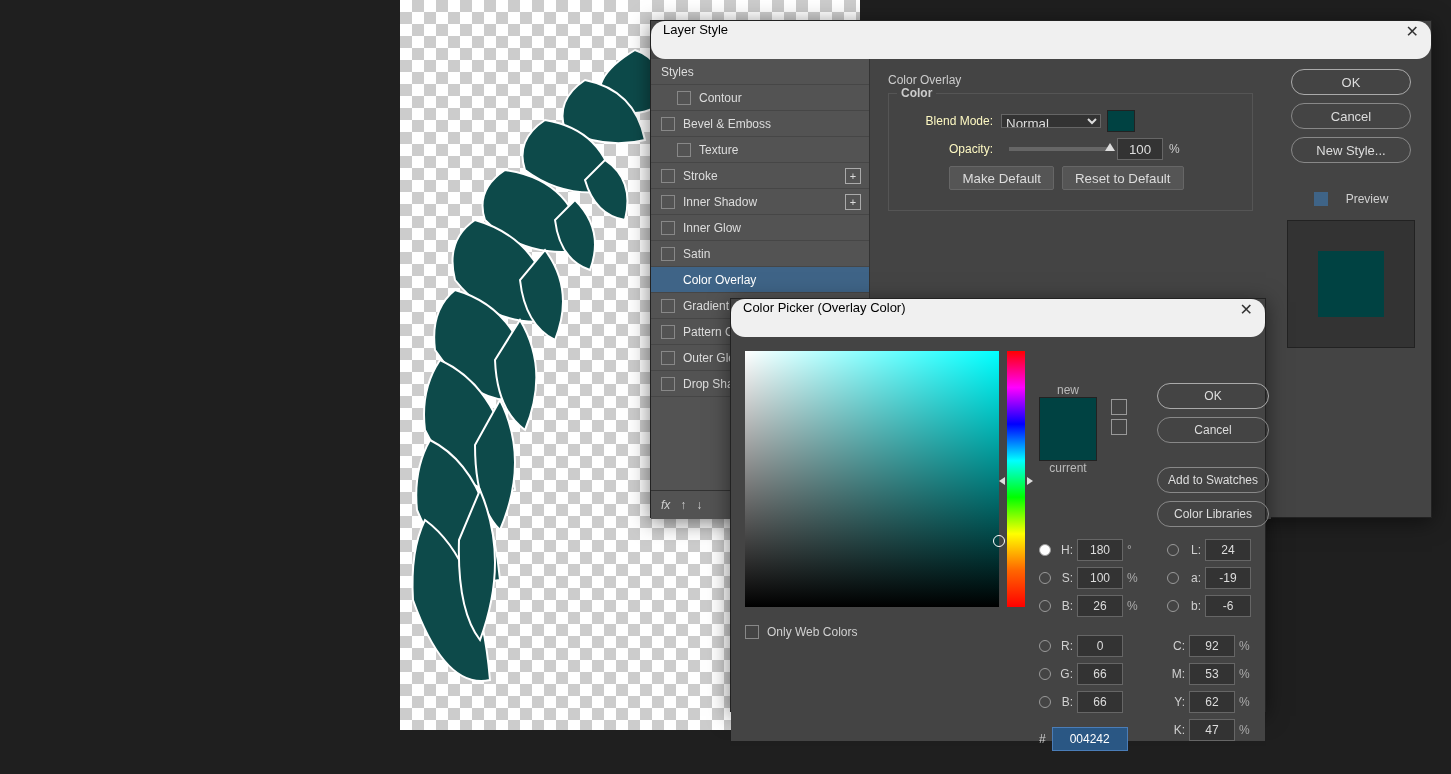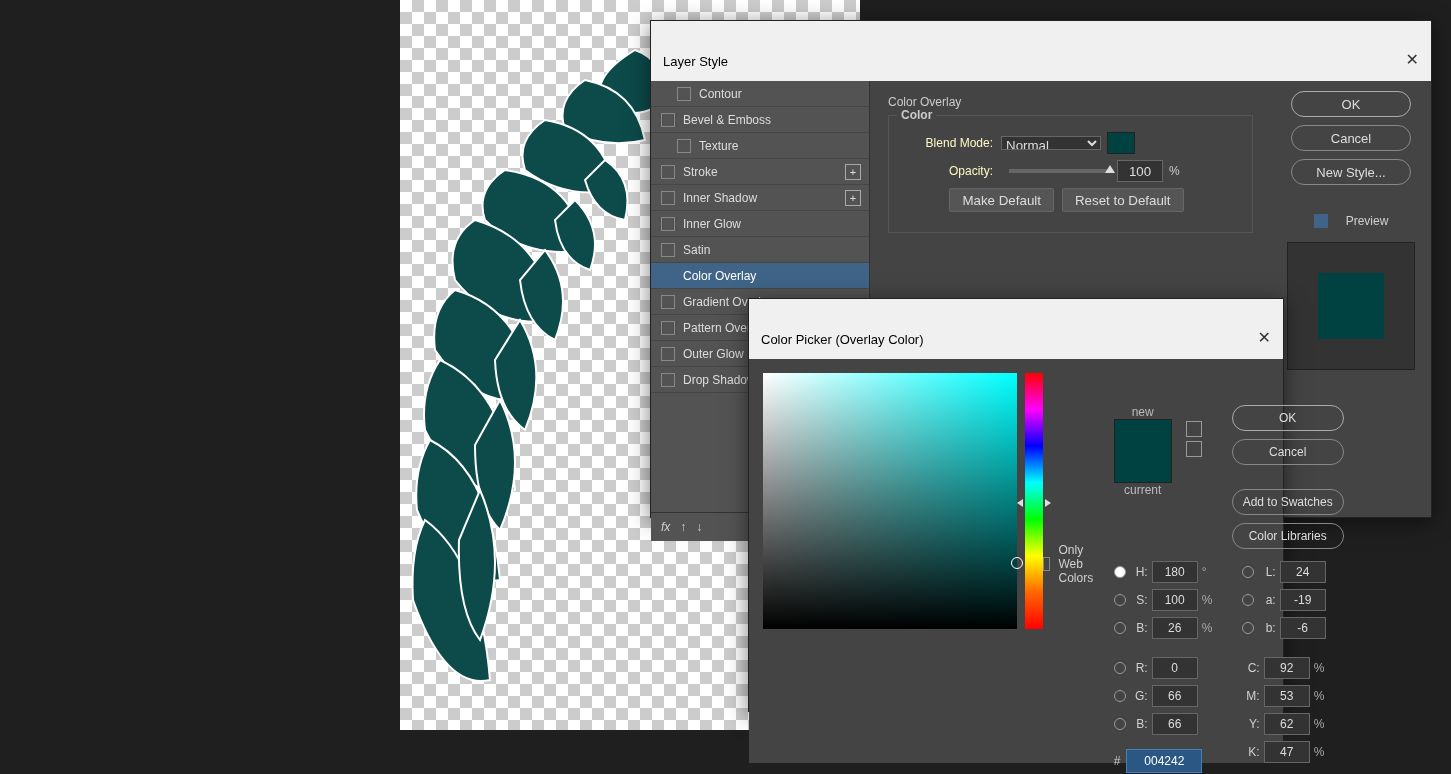--- a/index.html
+++ b/index.html
@@ -1,20 +1,20 @@
 <!DOCTYPE html>
 <html><head>
 <meta charset="utf-8">
 <style>
 html,body{margin:0;padding:0;width:1451px;height:774px;background:#1f1f1f;font-family:"Segoe UI",Arial,sans-serif;font-size:12px;color:#d0d0d0;overflow:hidden;}
 .canvas{position:absolute;left:400px;top:0;width:460px;height:730px;background-image:linear-gradient(45deg,#ccc 25%,transparent 25%),linear-gradient(-45deg,#ccc 25%,transparent 25%),linear-gradient(45deg,transparent 75%,#ccc 75%),linear-gradient(-45deg,transparent 75%,#ccc 75%);background-size:24px 24px;background-position:0 0,0 12px,12px -12px,-12px 0;background-color:#fff;}
 .wing{position:absolute;left:5px;top:40px;width:280px;height:680px;}
 .wing svg{width:100%;height:100%;}
 .dialog{position:absolute;background:#444;border:1px solid #222;box-shadow:0 4px 20px rgba(0,0,0,.5);}
-.titlebar{height:36px;background:#f0f0f0;color:#000;display:flex;align-items:flex-end;padding:12px 12px;font-size:13px;justify-content:space-between;}
+.titlebar{height:36px;background:#f0f0f0;color:#000;display:flex;align-items:flex-start;padding:1px 12px;font-size:13px;justify-content:space-between;border-radius:14px;}
 .titlebar .xbtn{font-size:16px;cursor:pointer;color:#333;}
 .layerstyle{left:650px;top:20px;width:780px;height:496px;}
 .ls-body{display:flex;height:calc(100% - 36px);}
 .ls-left{width:218px;background:#535353;border-right:1px solid #333;display:flex;flex-direction:column;}
 .ls-left .row{height:25px;display:flex;align-items:center;padding:0 10px;border-bottom:1px solid #464646;color:#ddd;position:relative;}
 .ls-left .row.active{background:#3f6487;color:#fff;}
 .ls-left .row.indent{padding-left:26px;}
 .ls-left .chk{width:12px;height:12px;border:1px solid #888;margin-right:8px;display:inline-block;}
 .ls-left .chk.on{background:#3f6487;border-color:#3f6487;}
 .ls-left .plus{position:absolute;right:8px;width:14px;height:14px;border:1px solid #aaa;display:flex;align-items:center;justify-content:center;font-size:11px;}
@@ -29,23 +29,23 @@
 .ls-mid .slider{flex:1;height:4px;background:#666;position:relative;margin:0 8px;max-width:100px;}
 .ls-mid .slider .thumb{position:absolute;right:-6px;top:-4px;width:0;height:0;border-left:5px solid transparent;border-right:5px solid transparent;border-bottom:8px solid #ddd;}
 .ls-mid input.num{width:40px;background:#333;color:#ddd;border:1px solid #666;height:18px;text-align:center;}
 .ls-mid .mdbtn{background:#555;border:1px solid #666;color:#ddd;height:24px;padding:0 12px;margin-right:8px;border-radius:2px;}
 .ls-right{width:140px;padding:10px;display:flex;flex-direction:column;align-items:center;gap:8px;}
 .pillbtn{width:120px;height:26px;border-radius:14px;border:1px solid #888;background:transparent;color:#ddd;font-size:13px;}
 .pillbtn.primary{border-color:#aaa;}
 .preview-chk{display:flex;align-items:center;gap:18px;margin-top:21px;}
 .preview-box{width:126px;height:126px;background:#333;border:1px solid #222;margin-top:6px;display:flex;align-items:center;justify-content:center;}
 .preview-box .inner{width:66px;height:66px;background:#004242;}
-.colorpicker{left:748px;top:298px;width:534px;height:412px;}
+.colorpicker{left:730px;top:298px;width:534px;height:412px;}
 .cp-body{display:flex;height:calc(100% - 36px);padding:14px;gap:14px;background:#444;}
-.cp-left{display:flex;flex-direction:row;gap:0;}
+.cp-left{display:flex;flex-direction:column;gap:12px;}
 .cp-field{width:254px;height:256px;position:relative;background:linear-gradient(to top,#000,transparent),linear-gradient(to right,#fff,#00ffff);}
 .cp-field .ring{position:absolute;width:10px;height:10px;border:1px solid #fff;border-radius:50%;right:0;bottom:66px;transform:translate(50%,50%);}
 .cp-hue{width:18px;height:256px;background:linear-gradient(to bottom,#ff0000,#ff00ff,#0000ff,#00ffff,#00ff00,#ffff00,#ff6600,#ff0000);position:relative;}
 .cp-hue .arrows{position:absolute;top:126px;left:-8px;right:-8px;display:flex;justify-content:space-between;}
 .cp-hue .arrows span{width:0;height:0;border-top:4px solid transparent;border-bottom:4px solid transparent;}
 .cp-hue .arrows .l{border-left:6px solid #ddd;}
 .cp-hue .arrows .r{border-right:6px solid #ddd;}
 .cp-right{flex:1;display:flex;flex-direction:column;margin-top:32px;}
 .cp-top{display:flex;gap:14px;align-items:flex-start;}
 .newcur{display:flex;flex-direction:column;align-items:center;color:#bbb;font-size:12px;}
@@ -95,20 +95,23 @@
   </div>
 </div>
 
 <div class="dialog layerstyle">
   <div class="titlebar">
     <span>Layer Style</span>
     <span class="xbtn">✕</span>
   </div>
   <div class="ls-body">
     <div class="ls-left">
+      <div class="row">
+          <span>Styles</span>
+        </div>
       <div class="row indent">
           <span class="chk"></span>
           <span>Contour</span>
         </div>
       <div class="row">
           <span class="chk"></span>
           <span>Bevel &amp; Emboss</span>
         </div>
       <div class="row indent">
           <span class="chk"></span>

